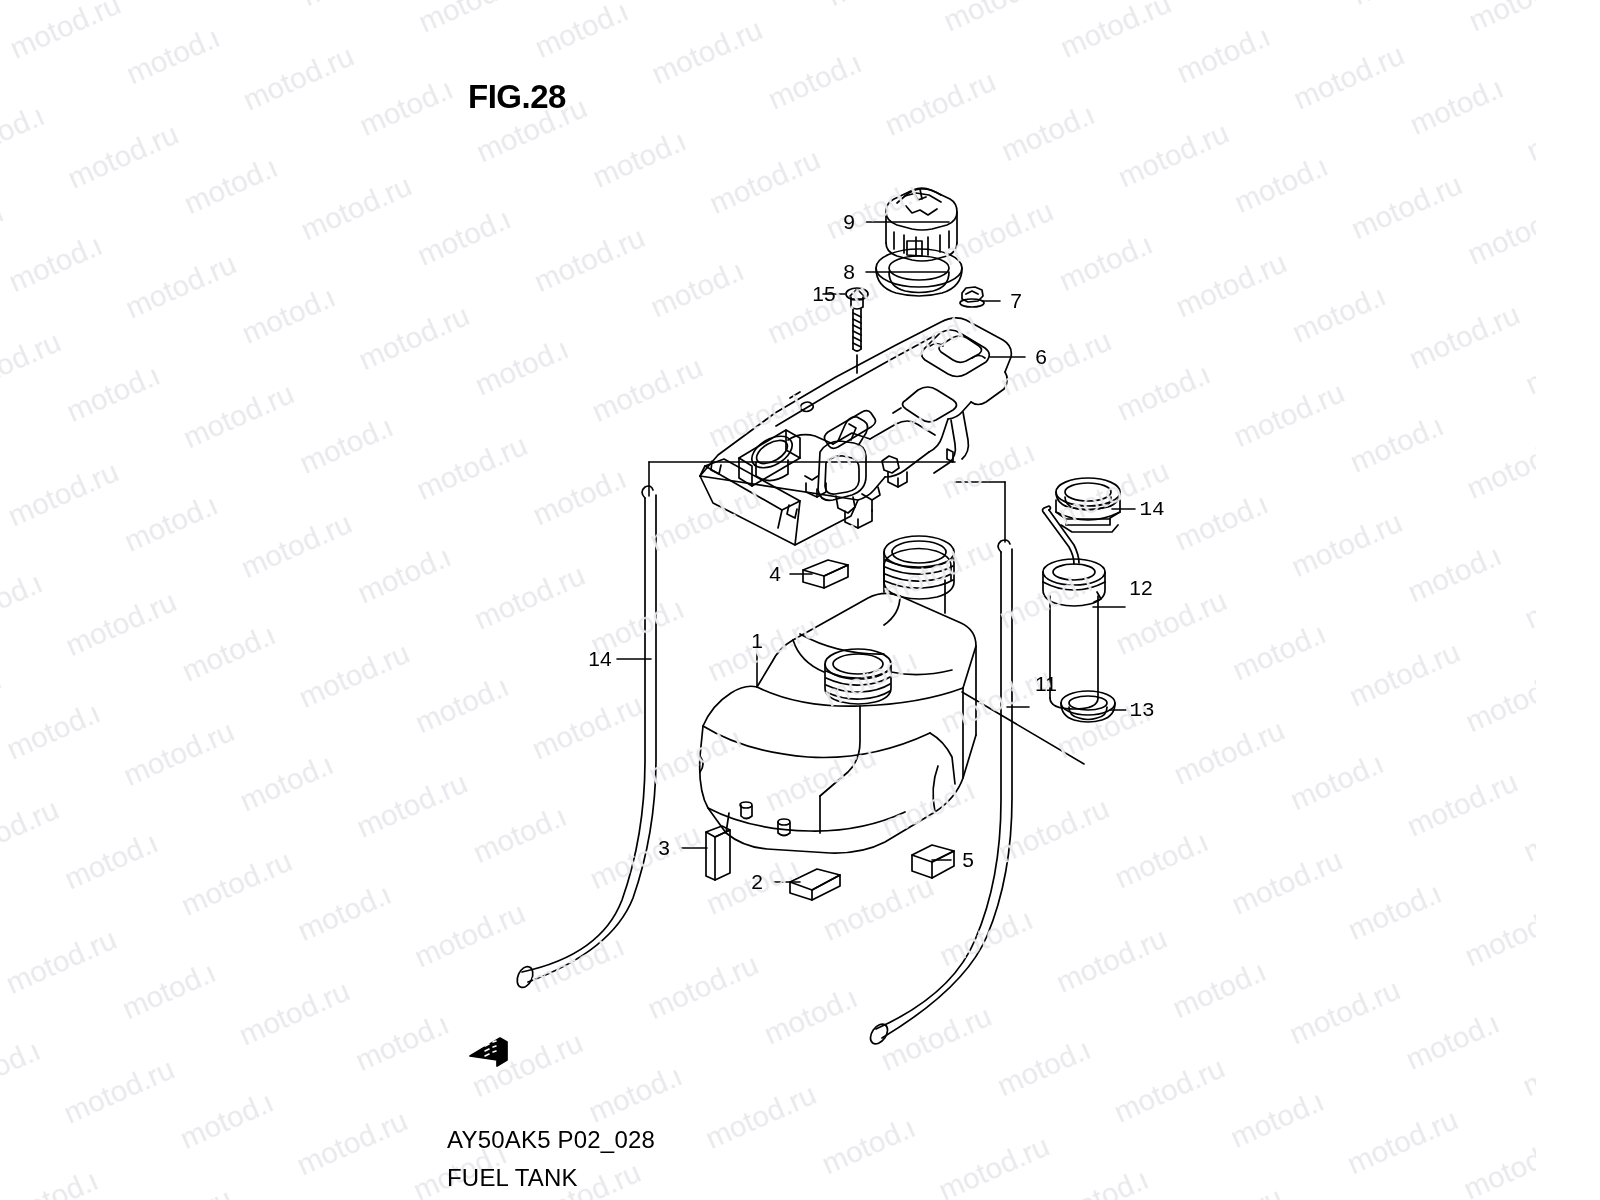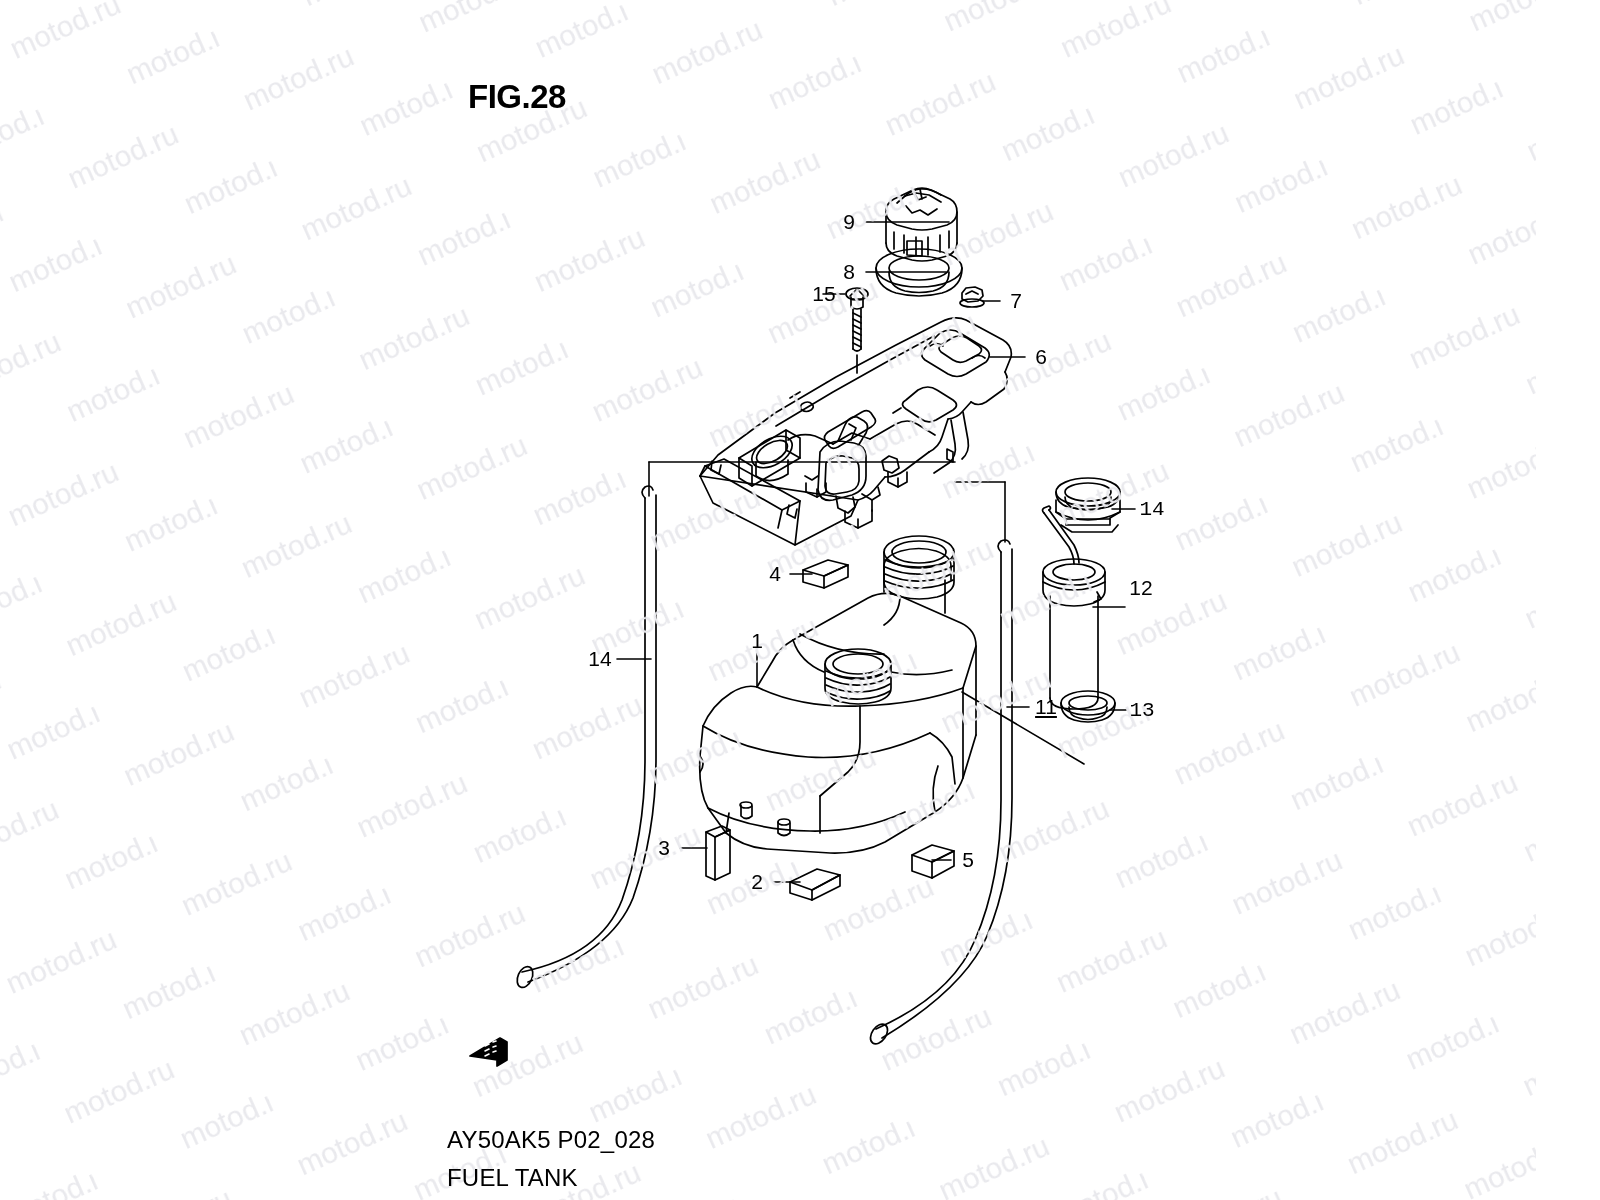--- a/index.html
+++ b/index.html
@@ -367,20 +367,20 @@
       <div class="callout" style="left: 757px; top: 641px;">1</div>
       <div class="callout" style="left: 757px; top: 882px;">2</div>
       <div class="callout" style="left: 664px; top: 848px;">3</div>
       <div class="callout" style="left: 775px; top: 574px;">4</div>
       <div class="callout" style="left: 968px; top: 860px;">5</div>
       <div class="callout" style="left: 1041px; top: 357px;">6</div>
       <div class="callout" style="left: 1016px; top: 301px;">7</div>
       <div class="callout" style="left: 849px; top: 272px;">8</div>
       <div class="callout" style="left: 849px; top: 222px;">9</div>
       <div class="callout" style="left: 600px; top: 659px;">14</div>
-      <div class="callout" style="left: 1046px; top: 707px; text-decoration: underline;">11</div>
+      <div class="callout" style="left: 1046px; top: 684px;">11</div>
       <div class="callout" style="left: 1141px; top: 588px;">12</div>
       <div class="callout" style="left: 1142px; top: 710px; font-family: Liberation Mono, monospace;">13</div>
       <div class="callout" style="left: 1152px; top: 509px; font-family: Liberation Mono, monospace;">14</div>
       <div class="callout" style="left: 806px; top: 294px; margin-left: 18px;">15</div>
     </div>
 
 </div>
 
 </body></html>

